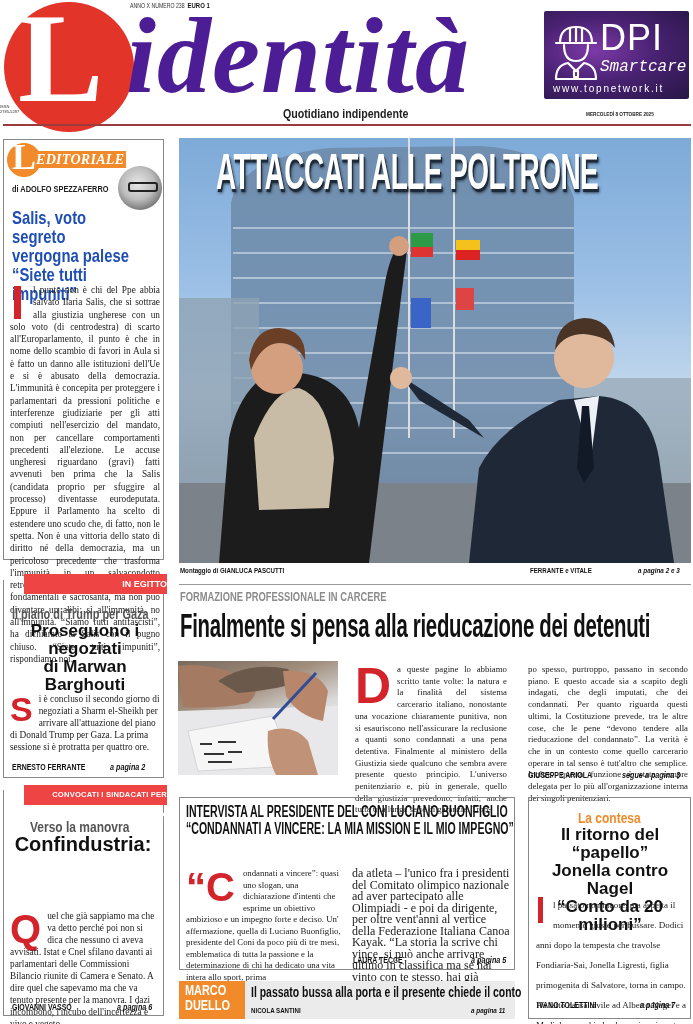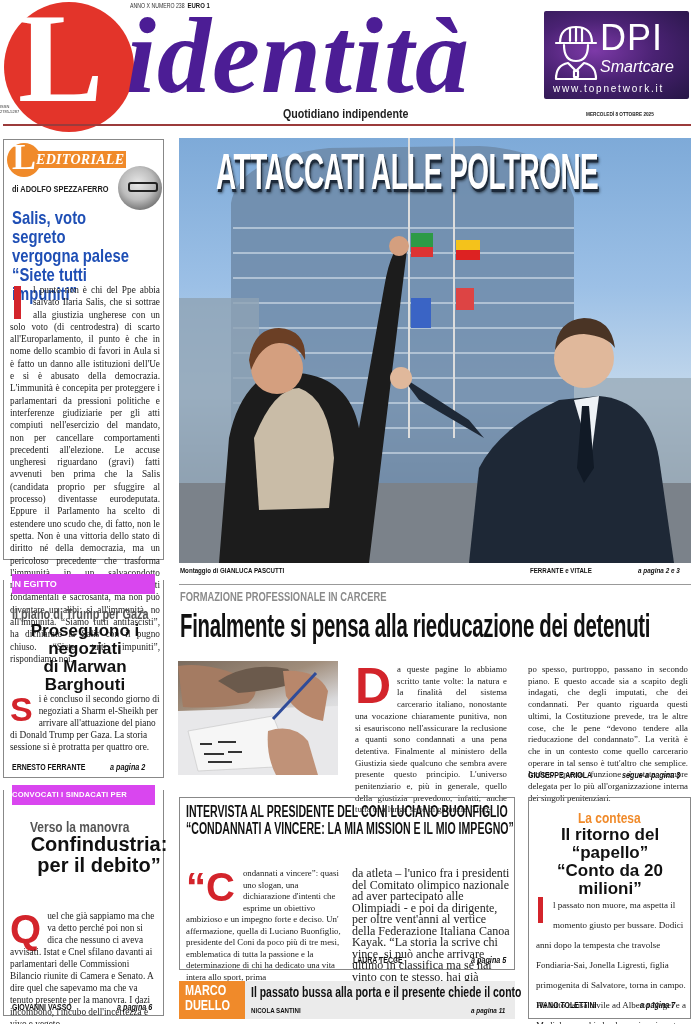--- a/index.html
+++ b/index.html
@@ -18,52 +18,52 @@
   #issn { left: 0px; top: 104px; font-family: "Liberation Sans", sans-serif; font-size: 4px; line-height: 5px; color: #333; }
   #subtitle { left: 283px; top: 106px; font-family: "Liberation Sans", sans-serif; font-weight: bold; font-size: 13px; color: #222; transform: scaleX(0.82); transform-origin: left top; white-space: nowrap; }
   #date { left: 586px; top: 111px; font-family: "Liberation Sans", sans-serif; font-weight: bold; font-size: 6px; color: #222; transform: scaleX(0.78); transform-origin: left top; white-space: nowrap; }
   #masthead-rule { left: 3px; top: 124px; width: 688px; height: 2px; background: #9b3b3b; }
 
   
   #ad { left: 544px; top: 11px; width: 145px; height: 88px; border-radius: 2px;
         background: radial-gradient(ellipse at 35% 45%, #7d3aa8 0%, #4a2273 45%, #261646 100%); overflow: hidden; }
   #ad-icon { left: 8px; top: 10px; width: 48px; height: 60px; }
   #ad-dpi { left: 56px; top: 9px; font-family: "Liberation Sans", sans-serif; font-size: 36px; color: #fff; line-height: 1; letter-spacing: 1px; }
-  #ad-smart { left: 56px; top: 48px; font-family: Liberation Sans, sans-serif; font-style: italic; font-size: 16px; color: #fff; line-height: 1; }
+  #ad-smart { left: 56px; top: 48px; font-family: Liberation Mono, monospace; font-style: italic; font-size: 16px; color: #fff; line-height: 1; }
   #ad-url { left: 9px; top: 72px; font-family: "Liberation Sans", sans-serif; font-size: 10px; color: #fff; letter-spacing: 1.8px; white-space: nowrap; }
 
   
   .box { border: 1px solid #888; }
   #editoriale-box { left: 3px; top: 139px; width: 161px; height: 421px; }
   #ed-badge-L { left: 7px; top: 143px; width: 34px; height: 34px; border-radius: 50%; background: #f08a2a; }
   #ed-badge-Lt { left: 12px; top: 139px; font-family: "Liberation Serif", serif; font-weight: bold; font-size: 36px; color: #fff; line-height: 1; }
   #ed-badge-bar { left: 30px; top: 151px; width: 96px; height: 17px; background: #f08a2a; }
   #ed-badge-text { left: 36px; top: 152px; font-family: "Liberation Serif", serif; font-weight: bold; font-style: italic; font-size: 14px; color: #fff; letter-spacing: 0.3px; line-height: 16px; }
   #ed-author { left: 12px; top: 184px; font-family: "Liberation Sans", sans-serif; font-weight: bold; font-size: 9px; color: #222; transform: scaleX(0.82); white-space: nowrap; }
   #ed-photo { left: 118px; top: 166px; width: 44px; height: 44px; border-radius: 50%; background: radial-gradient(circle at 45% 40%, #e8e8e8 0%, #bdbdbd 45%, #6b6b6b 80%, #3a3a3a 100%); overflow: hidden; }
   #ed-photo::after { content: ""; position: absolute; left: 10px; top: 16px; width: 26px; height: 6px; border: 2px solid #222; border-radius: 3px; }
   #ed-headline { left: 12px; top: 208px; width: 165px; font-size: 19px; line-height: 19px; color: #1f4fb5; transform: scaleX(0.78); }
   #ed-body { left: 10px; top: 284px; width: 150px; font-size: 9.3px; line-height: 12.3px; color: #222; text-align: justify; }
   .dropcap-bar { float: left; width: 7px; height: 33px; background: #d3242b; margin: 2px 12px 0 4px; }
   .dropcap { float: left; font-family: "Liberation Sans", sans-serif; font-weight: bold; color: #d3242b; line-height: 0.8; margin-right: 6px; margin-top: 3px; }
 
   
-  .orange-label { background: #d946ef; color: #fff; font-family: "Liberation Sans", sans-serif; font-weight: bold; text-align: left; }
+  .orange-label { background: #ef4444; color: #fff; font-family: "Liberation Sans", sans-serif; font-weight: bold; text-align: right; margin-left: 12px; }
   #egitto-box { left: 3px; top: 580px; width: 161px; height: 198px; border-top: none; }
   #egitto-label { left: 12px; top: 574px; width: 143px; height: 20px; font-size: 9px; line-height: 20px; }
   #egitto-kicker { left: 12px; top: 606px; width: 150px; font-size: 14px; color: #555; transform: scaleX(0.78); white-space: nowrap; }
   #egitto-headline { left: 10px; top: 622px; width: 150px; font-size: 17px; line-height: 18px; color: #111; text-align: center; }
   #egitto-body { left: 10px; top: 693px; width: 150px; font-size: 9.3px; line-height: 12px; color: #222; }
   #egitto-author { left: 12px; top: 762px; font-size: 8.5px; }
   #egitto-page { left: 110px; top: 762px; font-size: 8.5px; }
 
   #manovra-box { left: 3px; top: 790px; width: 161px; height: 226px; border-top: none; }
   #manovra-label { left: 12px; top: 785px; width: 143px; height: 20px; font-size: 7.6px; line-height: 20px; letter-spacing: 0.2px; }
   #manovra-kicker { left: 30px; top: 818px; font-size: 15px; color: #555; transform: scaleX(0.8); white-space: nowrap; }
-  #manovra-headline { left: 24px; top: 834px; width: 150px; font-size: 20px; line-height: 21px; color: #111; text-align: center; }
+  #manovra-headline { left: 8px; top: 834px; width: 150px; font-size: 20px; line-height: 21px; color: #111; text-align: center; }
   #manovra-body { left: 10px; top: 910px; width: 150px; font-size: 9.3px; line-height: 12px; color: #222; }
   #manovra-author { left: 12px; top: 1002px; font-size: 8.5px; }
   #manovra-page { left: 117px; top: 1002px; font-size: 8.5px; }
 
   .byline { font-family: "Liberation Sans", sans-serif; font-weight: bold; color: #111; transform: scaleX(0.82); transform-origin: left top; white-space: nowrap; }
   .pageref { font-family: "Liberation Sans", sans-serif; font-weight: bold; font-style: italic; color: #111; transform: scaleX(0.85); transform-origin: left top; white-space: nowrap; }
 
   
   #main-photo { left: 179px; top: 138px; width: 512px; height: 425px; overflow: hidden;
     background: linear-gradient(180deg, #7eaad8 0%, #9cc0e6 35%, #c3d8ec 60%, #9aa6b2 78%, #6f7880 100%); }
@@ -162,33 +162,32 @@
 
 <section>
   <div id="egitto-box" class="abs box"></div>
   <div id="egitto-label" class="abs orange-label">IN EGITTO</div>
   <div id="egitto-kicker" class="abs cond">Il piano di Trump per Gaza</div>
   <h3 id="egitto-headline" class="abs cond">
     <div>Proseguono i negoziati</div>
     <div>di Marwan Barghouti</div>
   </h3>
   <div id="egitto-body" class="abs serif">
-    <span class="dropcap" style="font-size:34px;">S</span><span>i è concluso il secondo giorno di negoziati a Sharm el-Sheikh per arrivare all'attuazione del piano di Donald Trump per Gaza. La storia sessione si è protratta per quattro ore.</span>
+    <span class="dropcap" style="font-size:34px;">S</span><span>i è concluso il secondo giorno di negoziati a Sharm el-Sheikh per arrivare all'attuazione del piano di Donald Trump per Gaza. La prima sessione si è protratta per quattro ore.</span>
   </div>
   <div id="egitto-author" class="abs byline">ERNESTO FERRANTE</div>
   <div id="egitto-page" class="abs pageref">a pagina 2</div>
 </section>
 
 <section>
   <div id="manovra-box" class="abs box"></div>
   <div id="manovra-label" class="abs orange-label">CONVOCATI I SINDACATI PER VENERDÌ</div>
   <div id="manovra-kicker" class="abs cond">Verso la manovra</div>
   <h3 id="manovra-headline" class="abs cond">
     <div>Confindustria:</div>
-    <div>per il debito”</div>
   </h3>
   <div id="manovra-body" class="abs serif">
     <span class="dropcap" style="font-size:40px;">Q</span><span>uel che già sappiamo ma che va detto perché poi non si dica che nessuno ci aveva avvisati. Istat e Cnel sfilano davanti ai parlamentari delle Commissioni Bilancio riunite di Camera e Senato. A dire quel che sapevamo ma che va tenuto presente per la manovra. I dazi incombono, l'incubo dell'incertezza è vivo e vegeto.</span>
   </div>
   <div id="manovra-author" class="abs byline">GIOVANNI VASSO</div>
   <div id="manovra-page" class="abs pageref">a pagina 6</div>
 </section>
 
 <section>
   <div id="main-photo" class="abs" title="Photomontage: woman raising fist and man in suit waving in front of the European Parliament building">
@@ -286,20 +285,21 @@
   <div id="coni-col2" class="abs serif">da atleta – l'unico fra i presidenti del Comitato olimpico nazionale ad aver partecipato alle Olimpiadi - e poi da dirigente, per oltre vent'anni al vertice della Federazione Italiana Canoa Kayak. “La storia la scrive chi vince, si può anche arrivare ultimo in classifica ma se hai vinto con te stesso, hai già ottenuto un risultato”.</div>
   <div id="coni-author" class="abs byline">LAURA TECCE</div>
   <div id="coni-page" class="abs pageref">a pagina 5</div>
 </section>
 
 <section>
   <div id="contesa-box" class="abs box"></div>
   <div id="contesa-kicker" class="abs cond">La contesa</div>
   <h3 id="contesa-headline" class="abs cond">
     <div>Il ritorno del “papello”</div>
+    <div>Jonella contro Nagel</div>
     <div>“Conto da 20 milioni”</div>
   </h3>
   <div id="contesa-body" class="abs serif">
     <span class="dropcap-bar" style="height:26px;width:5px;margin:2px 10px 0 2px;"></span><span>l passato non muore, ma aspetta il momento giusto per bussare. Dodici anni dopo la tempesta che travolse Fondiaria-Sai, Jonella Ligresti, figlia primogenita di Salvatore, torna in campo. Ha fatto causa civile ad Alberto Nagel e a Mediobanca, chiedendo un risarcimento di oltre 20 milioni di euro per danni morali e patrimoniali.</span>
   </div>
   <div id="contesa-author" class="abs byline">IVANO TOLETTINI</div>
   <div id="contesa-page" class="abs pageref">a pagina 7</div>
 </section>
 
 <section>

